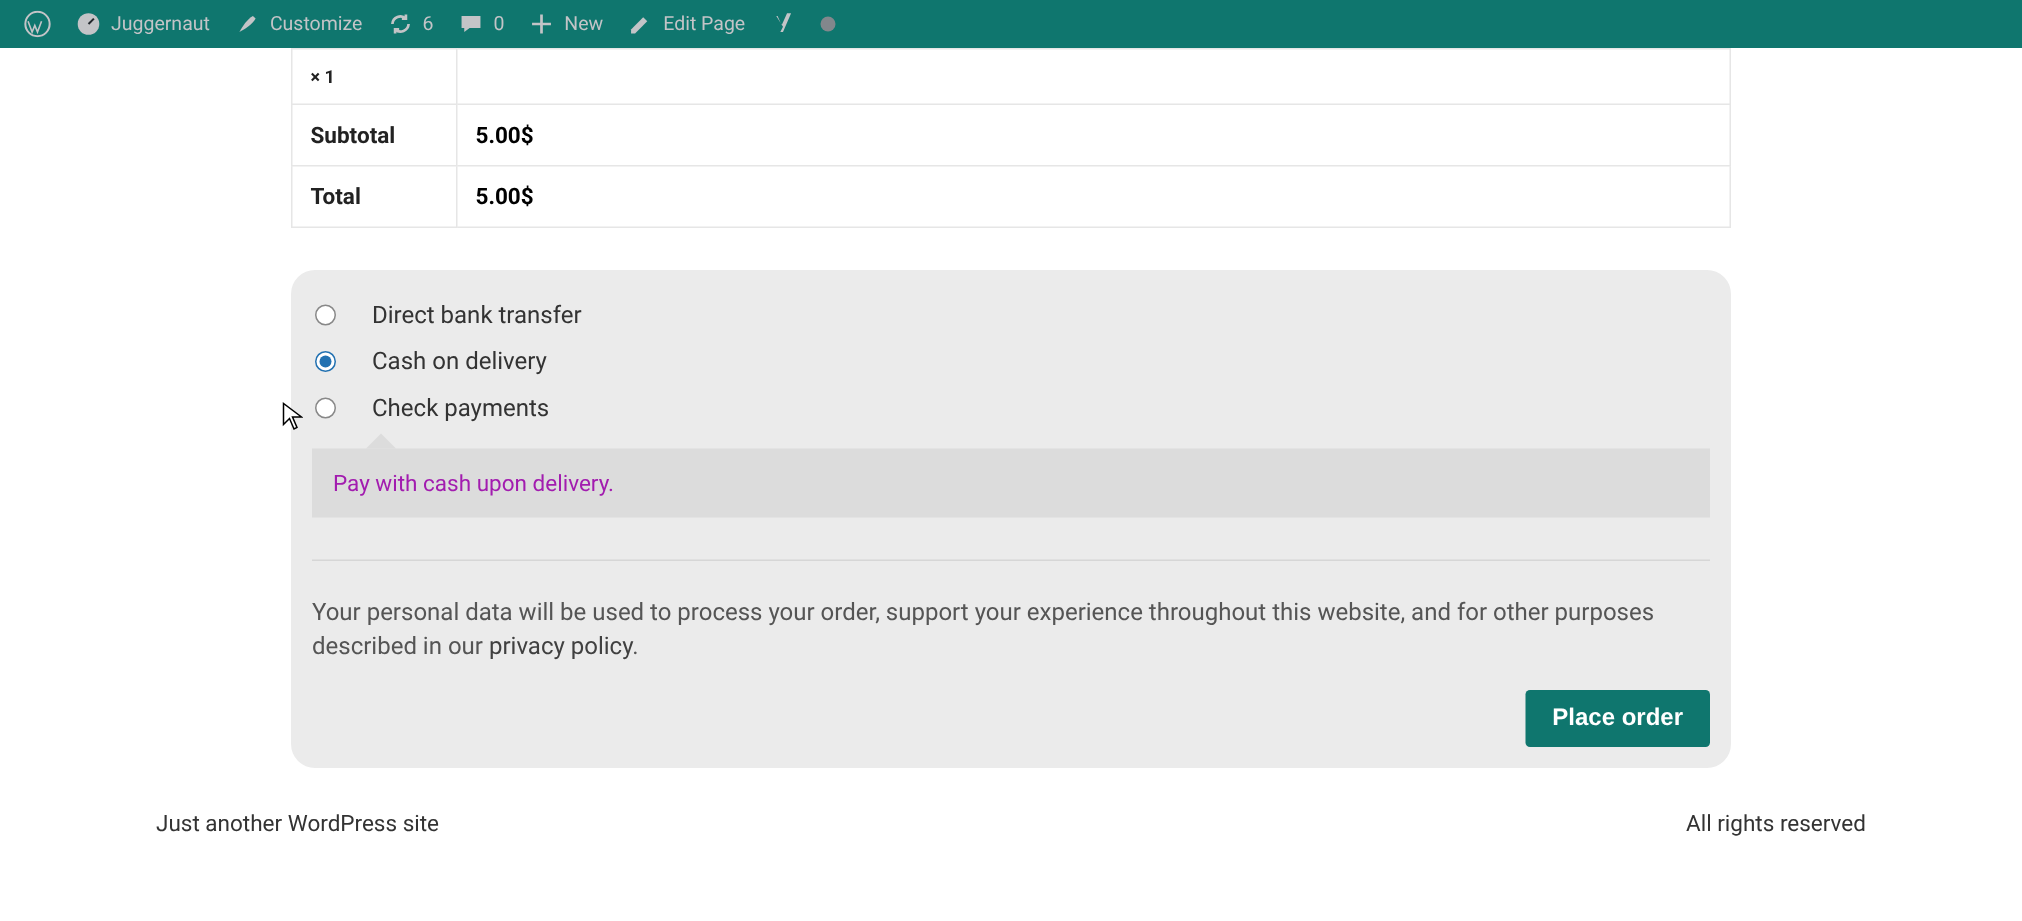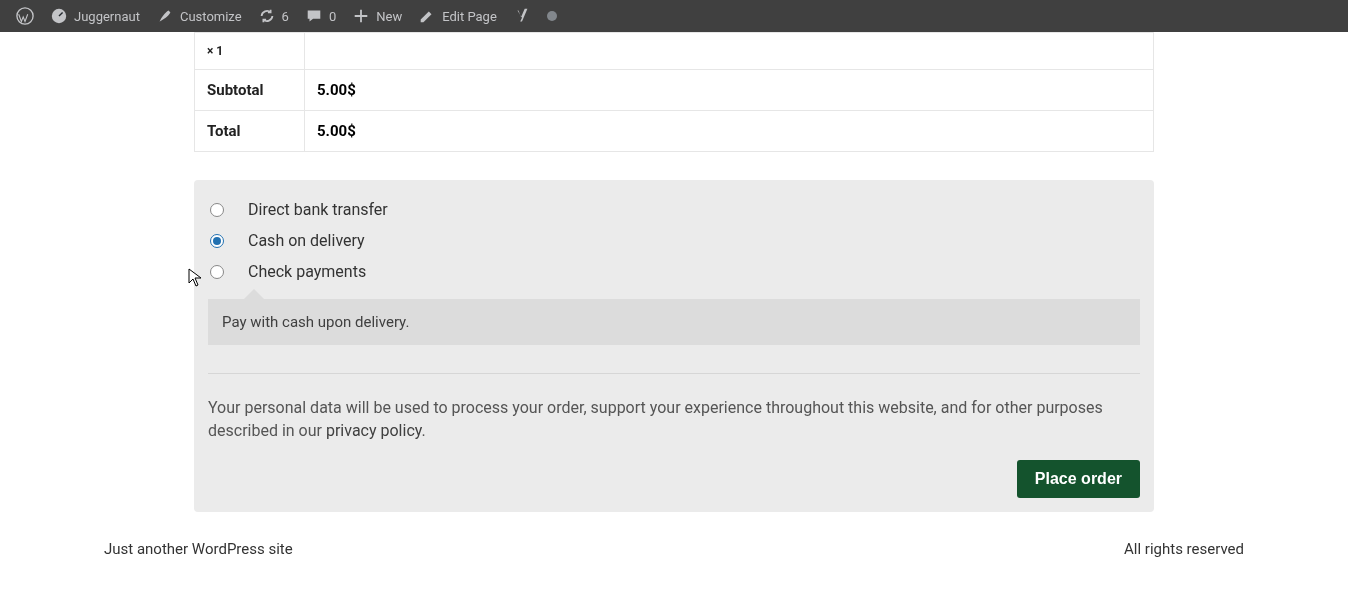--- a/index.html
+++ b/index.html
@@ -6,21 +6,21 @@
   body {
     font-family: -apple-system, BlinkMacSystemFont, "Segoe UI", Roboto, Helvetica, Arial, sans-serif;
     font-size: 14px;
     color: #333;
     background: #fff;
     width: 1348px;
   }
   
   .admin-bar {
     height: 32px;
-    background: #404040;
+    background: #0f766e;
     color: #c3c4c7;
     display: flex;
     align-items: center;
     padding: 12px 8px;
     font-size: 13px;
     justify-content: space-between;
     gap: 32px;
   }
   .admin-left, .admin-right { display: flex; align-items: center; height: 100%; }
   .admin-item {
@@ -57,21 +57,21 @@
     font-weight: 700;
     color: #222;
   }
   table.order-summary td { color: #000000; }
   .bold { font-weight: 700; }
   .x1 { font-size: 12px; color: #555; }
 
   .payment-section {
     margin-top: 28px;
     background: #ebebeb;
-    border-radius: 4px;
+    border-radius: 16px;
     padding: 14px;
   }
   .payment-methods { list-style: none; padding: 0 0 8px 0; }
   .payment-methods li {
     display: flex;
     align-items: center;
     padding: 6px 0;
     font-size: 16px;
     color: #333;
   }
@@ -95,21 +95,21 @@
     position: absolute;
     width: 8px; height: 8px;
     background: #2271b1;
     border-radius: 50%;
     top: 2px; left: 2px;
   }
   .payment-desc {
     background: #dcdcdc;
     padding: 14px 14px;
     font-size: 15px;
-    color: #404040;
+    color: #a21caf;
     position: relative;
     margin-top: 4px;
   }
   .payment-desc::before {
     content: "";
     position: absolute;
     top: -10px;
     left: 36px;
     border-left: 10px solid transparent;
     border-right: 10px solid transparent;
@@ -123,21 +123,21 @@
     color: #555;
     line-height: 1.45;
   }
   .privacy-block a { color: #404040; text-decoration: none; }
   .place-order-row {
     display: flex;
     justify-content: flex-end;
     margin-top: 18px;
   }
   .place-order-btn {
-    background: #14532d;
+    background: #0f766e;
     color: #fff;
     border: none;
     font-weight: 700;
     font-size: 16px;
     padding: 10px 18px;
     border-radius: 3px;
     cursor: pointer;
   }
   .footer {
     width: 1140px;

